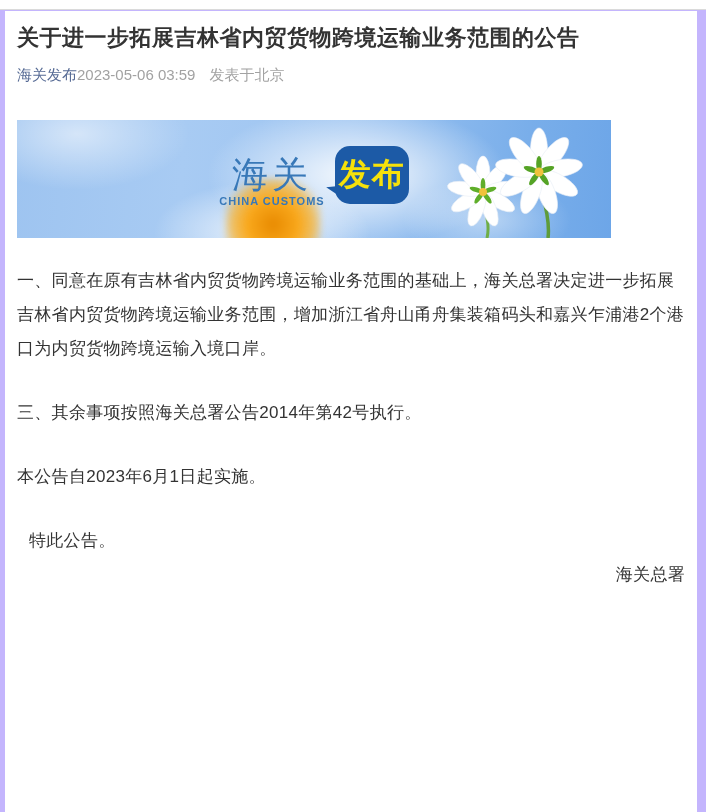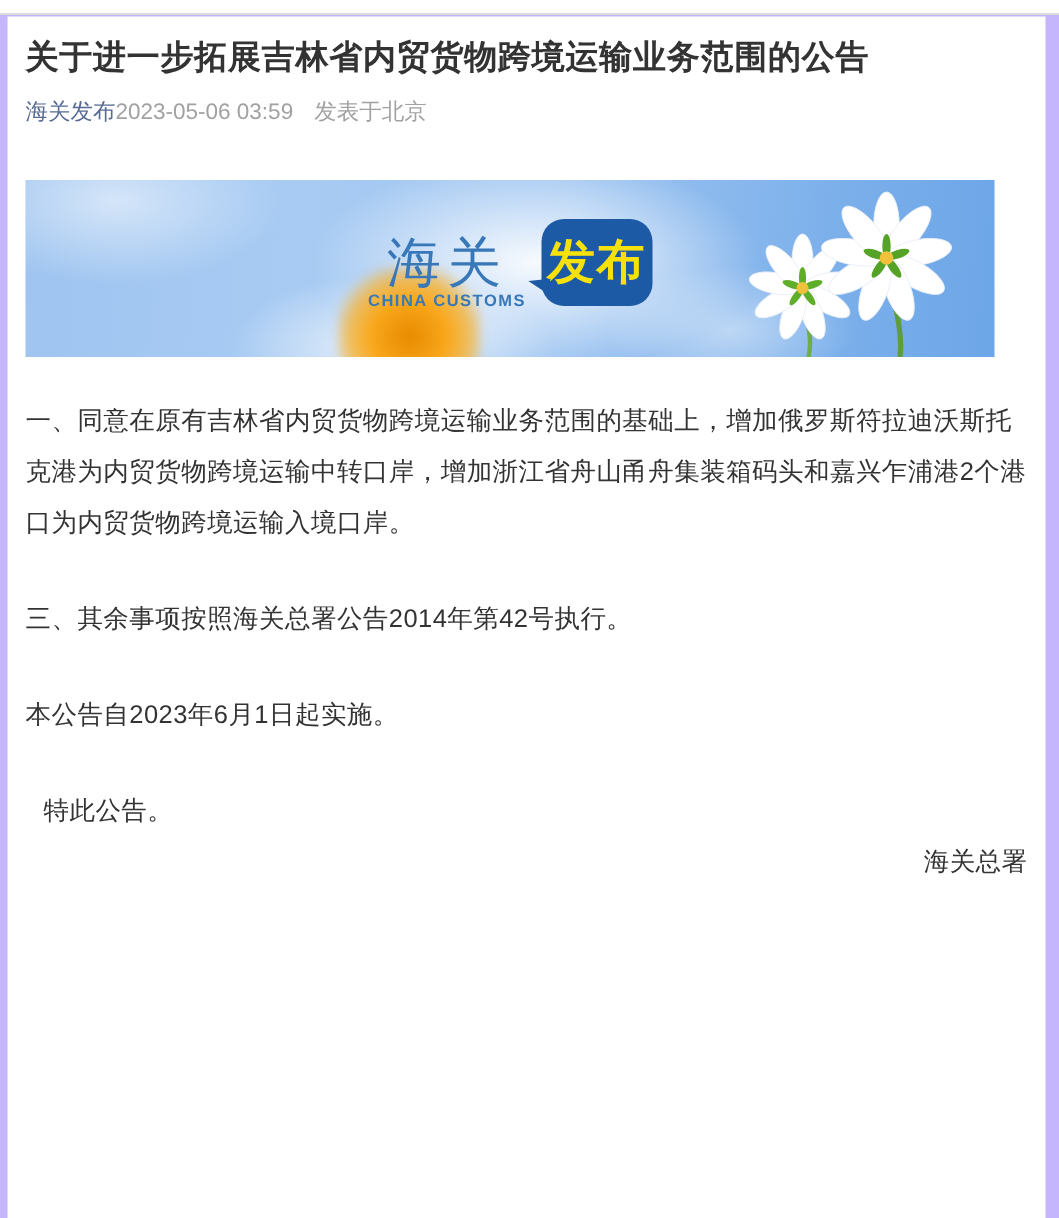--- a/index.html
+++ b/index.html
@@ -43,21 +43,21 @@
   .account {
     color: #576b95;
     text-decoration: none;
     cursor: pointer;
   }
   .pub-time { margin-right: 14px; }
   
   .banner {
     position: relative;
     margin-top: 35px;
-    width: 646px;
+    width: 594px;
     height: 118px;
     overflow: hidden;
     cursor: pointer;
     background:
       radial-gradient(150px 70px at 245px 112px, rgba(255,255,255,0.80) 0%, rgba(255,255,255,0) 72%),
       radial-gradient(200px 95px at 340px 55px,  rgba(255,255,255,0.92) 0%, rgba(255,255,255,0) 75%),
       radial-gradient(160px 80px at 60px  14px,  rgba(255,255,255,0.55) 0%, rgba(255,255,255,0) 70%),
       radial-gradient(120px 60px at 470px 100px, rgba(255,255,255,0.45) 0%, rgba(255,255,255,0) 70%),
       linear-gradient(95deg, #9ec4f0 0%, #a8cbf3 28%, #9dc4f1 55%, #79aeea 85%, #6da6e8 100%);
   }
@@ -212,21 +212,21 @@
           <div class="logo-en">CHINA CUSTOMS</div>
         </div>
         <div class="bubble">
           <span class="bubble-tail"></span>
           <span class="bubble-text">发布</span>
         </div>
       </div>
     </div>
 
     <div class="content">
-      <p>一、同意在原有吉林省内贸货物跨境运输业务范围的基础上，增加俄罗斯符拉迪沃斯托克港为内贸货物跨境运输中转口岸，增加浙江省舟山甬舟集装箱码头和嘉兴乍浦港2个港口为内贸货物跨境运输入境口岸。</p>
+      <p>一、同意在原有吉林省内贸货物跨境运输业务范围的基础上，海关总署决定进一步拓展吉林省内贸货物跨境运输业务范围，增加浙江省舟山甬舟集装箱码头和嘉兴乍浦港2个港口为内贸货物跨境运输入境口岸。</p>
       <p>三、其余事项按照海关总署公告2014年第42号执行。</p>
       <p>本公告自2023年6月1日起实施。</p>
       <p class="no-gap">特此公告。</p>
       <p class="sig">海关总署</p>
 
     </div>
 
   </div>
 </div>
 

